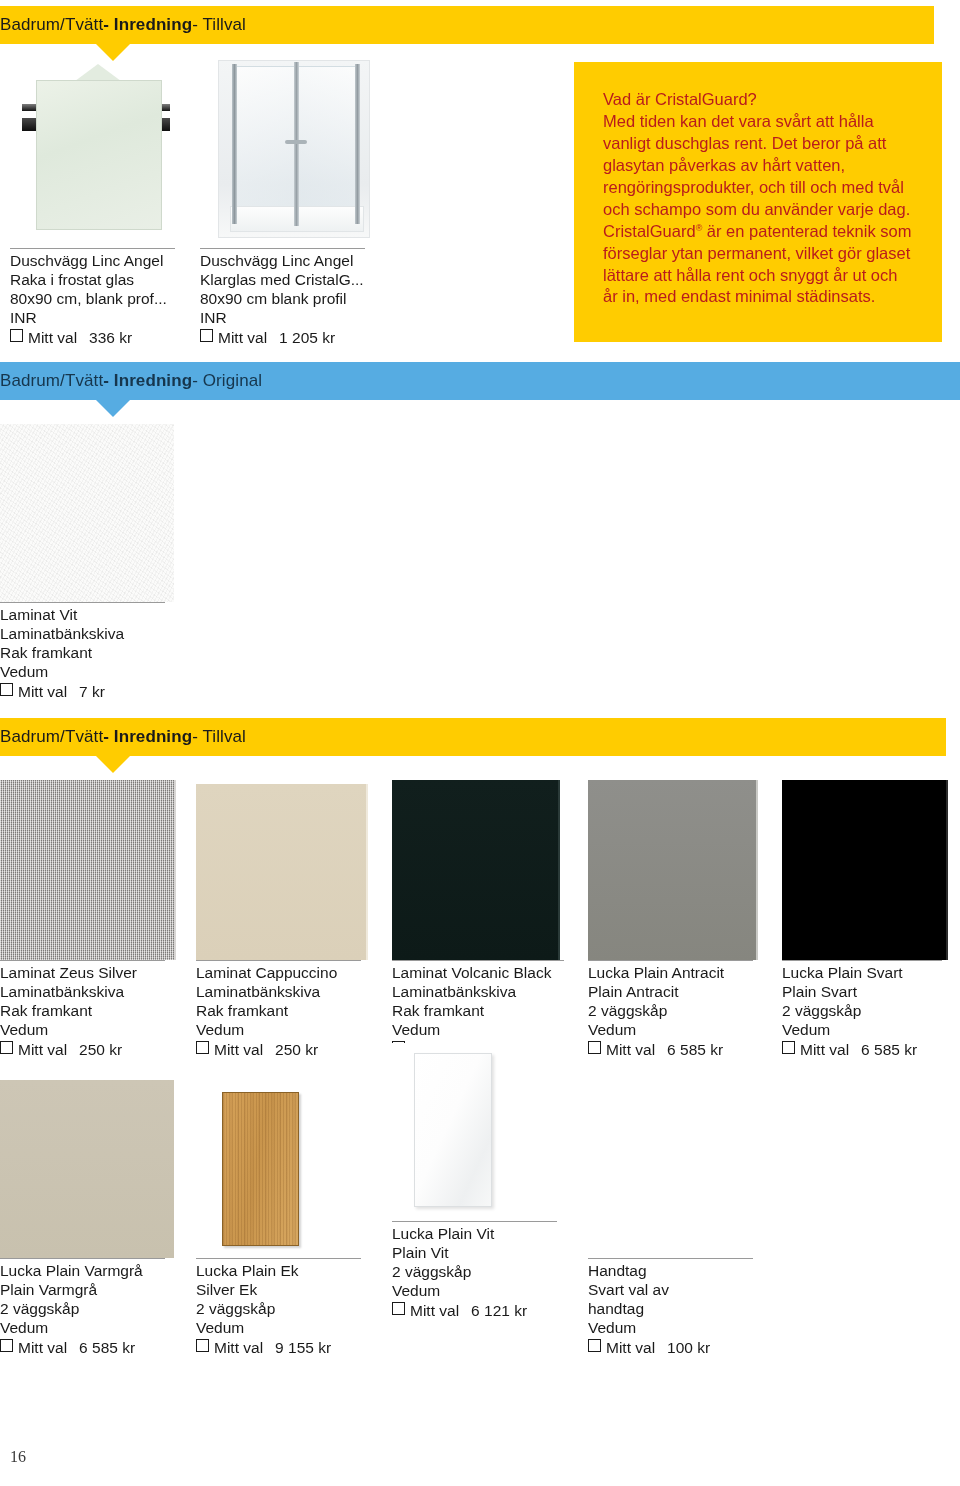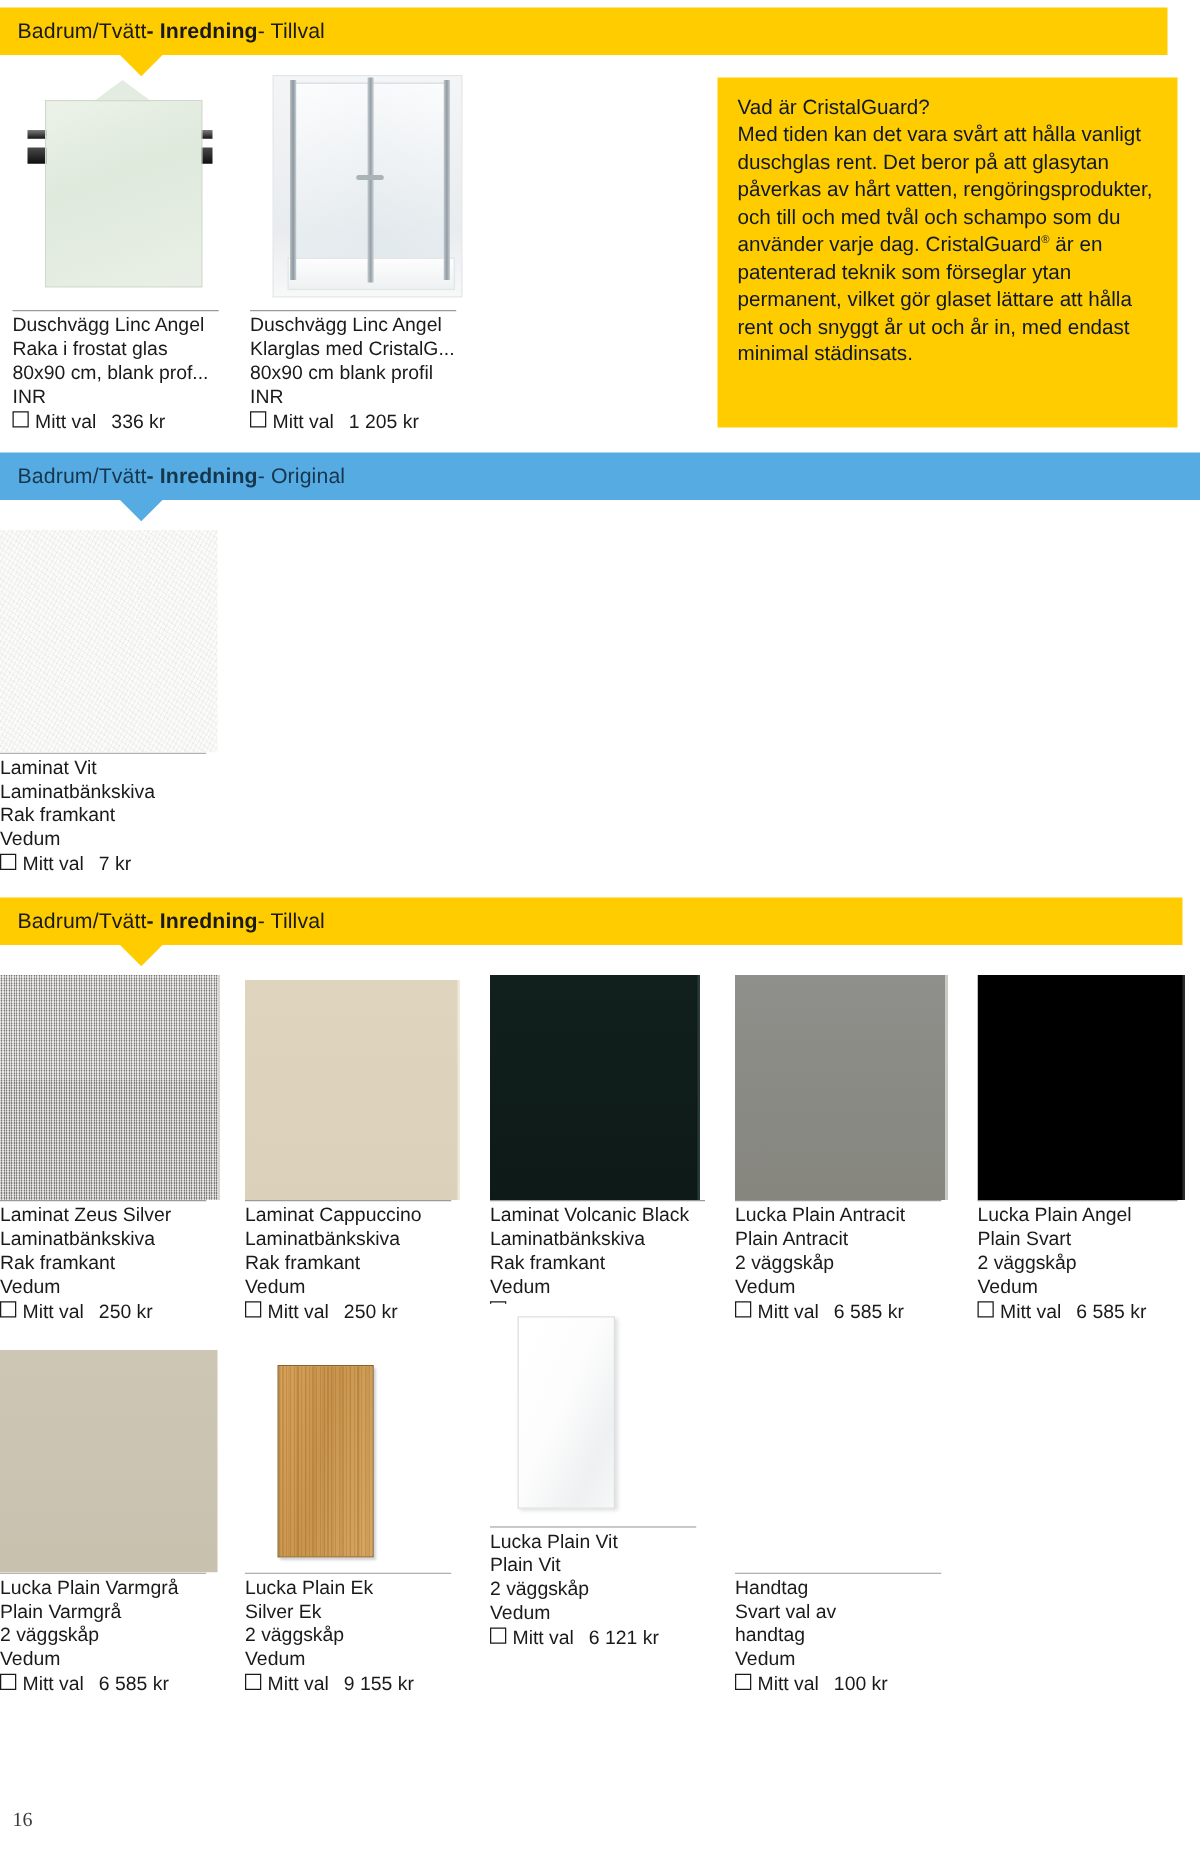--- a/index.html
+++ b/index.html
@@ -22,21 +22,21 @@
   }
 
   
   .banner {
     position: absolute;
     left: 0;
     height: 38px;
     display: flex;
     align-items: center;
     box-sizing: border-box;
-    padding-left: 14px;
+    padding-left: 0;
     font-size: 17px;
     letter-spacing: 0.1px;
     white-space: nowrap;
   }
   .banner .b-reg { font-weight: 400; }
   .banner .b-bold { font-weight: 700; }
   .banner-yellow { background: #FFCC00; color: #1a1a1a; }
   .banner-blue   { background: #56ACE2; color: #16364d; }
   .banner::after {
     content: "";
@@ -69,22 +69,22 @@
   .infobox-title {
     font-weight: 700;
     font-style: italic;
     font-size: 17px;
     margin: 0 0 16px 0;
     color: #1a1a1a;
   }
   .infobox-body {
     font-size: 16.5px;
     line-height: 1.33;
-    color: #0f172a;
-    margin: 0;
+    color: #b91c1c;
+    margin: 13px;
     white-space: pre-line;
   }
   .infobox-body sup { font-size: 9px; vertical-align: super; }
 
   
   .cell {
     position: absolute;
     box-sizing: border-box;
   }
   .cell .imgwrap {
@@ -375,21 +375,21 @@
       <span>Mitt val</span>
       <span class="price">6 585 kr</span>
     </div>
   </div>
 
   <div class="cell" style="left:782px; top:780px; width:178px;">
     <div class="imgwrap" style="height:180px;">
       <div class="sw sw-svart" style="width:166px;height:180px;"></div>
     </div>
     <div class="rule" style="width:160px;"></div>
-    <div class="lines">Lucka Plain Angel</div>
+    <div class="lines">Lucka Plain Svart</div>
     <div class="lines">Plain Svart</div>
     <div class="lines">2 väggskåp</div>
     <div class="lines">Vedum</div>
     <div class="choice">
       <span class="checkbox"></span>
       <span>Mitt val</span>
       <span class="price">6 585 kr</span>
     </div>
   </div>
 

